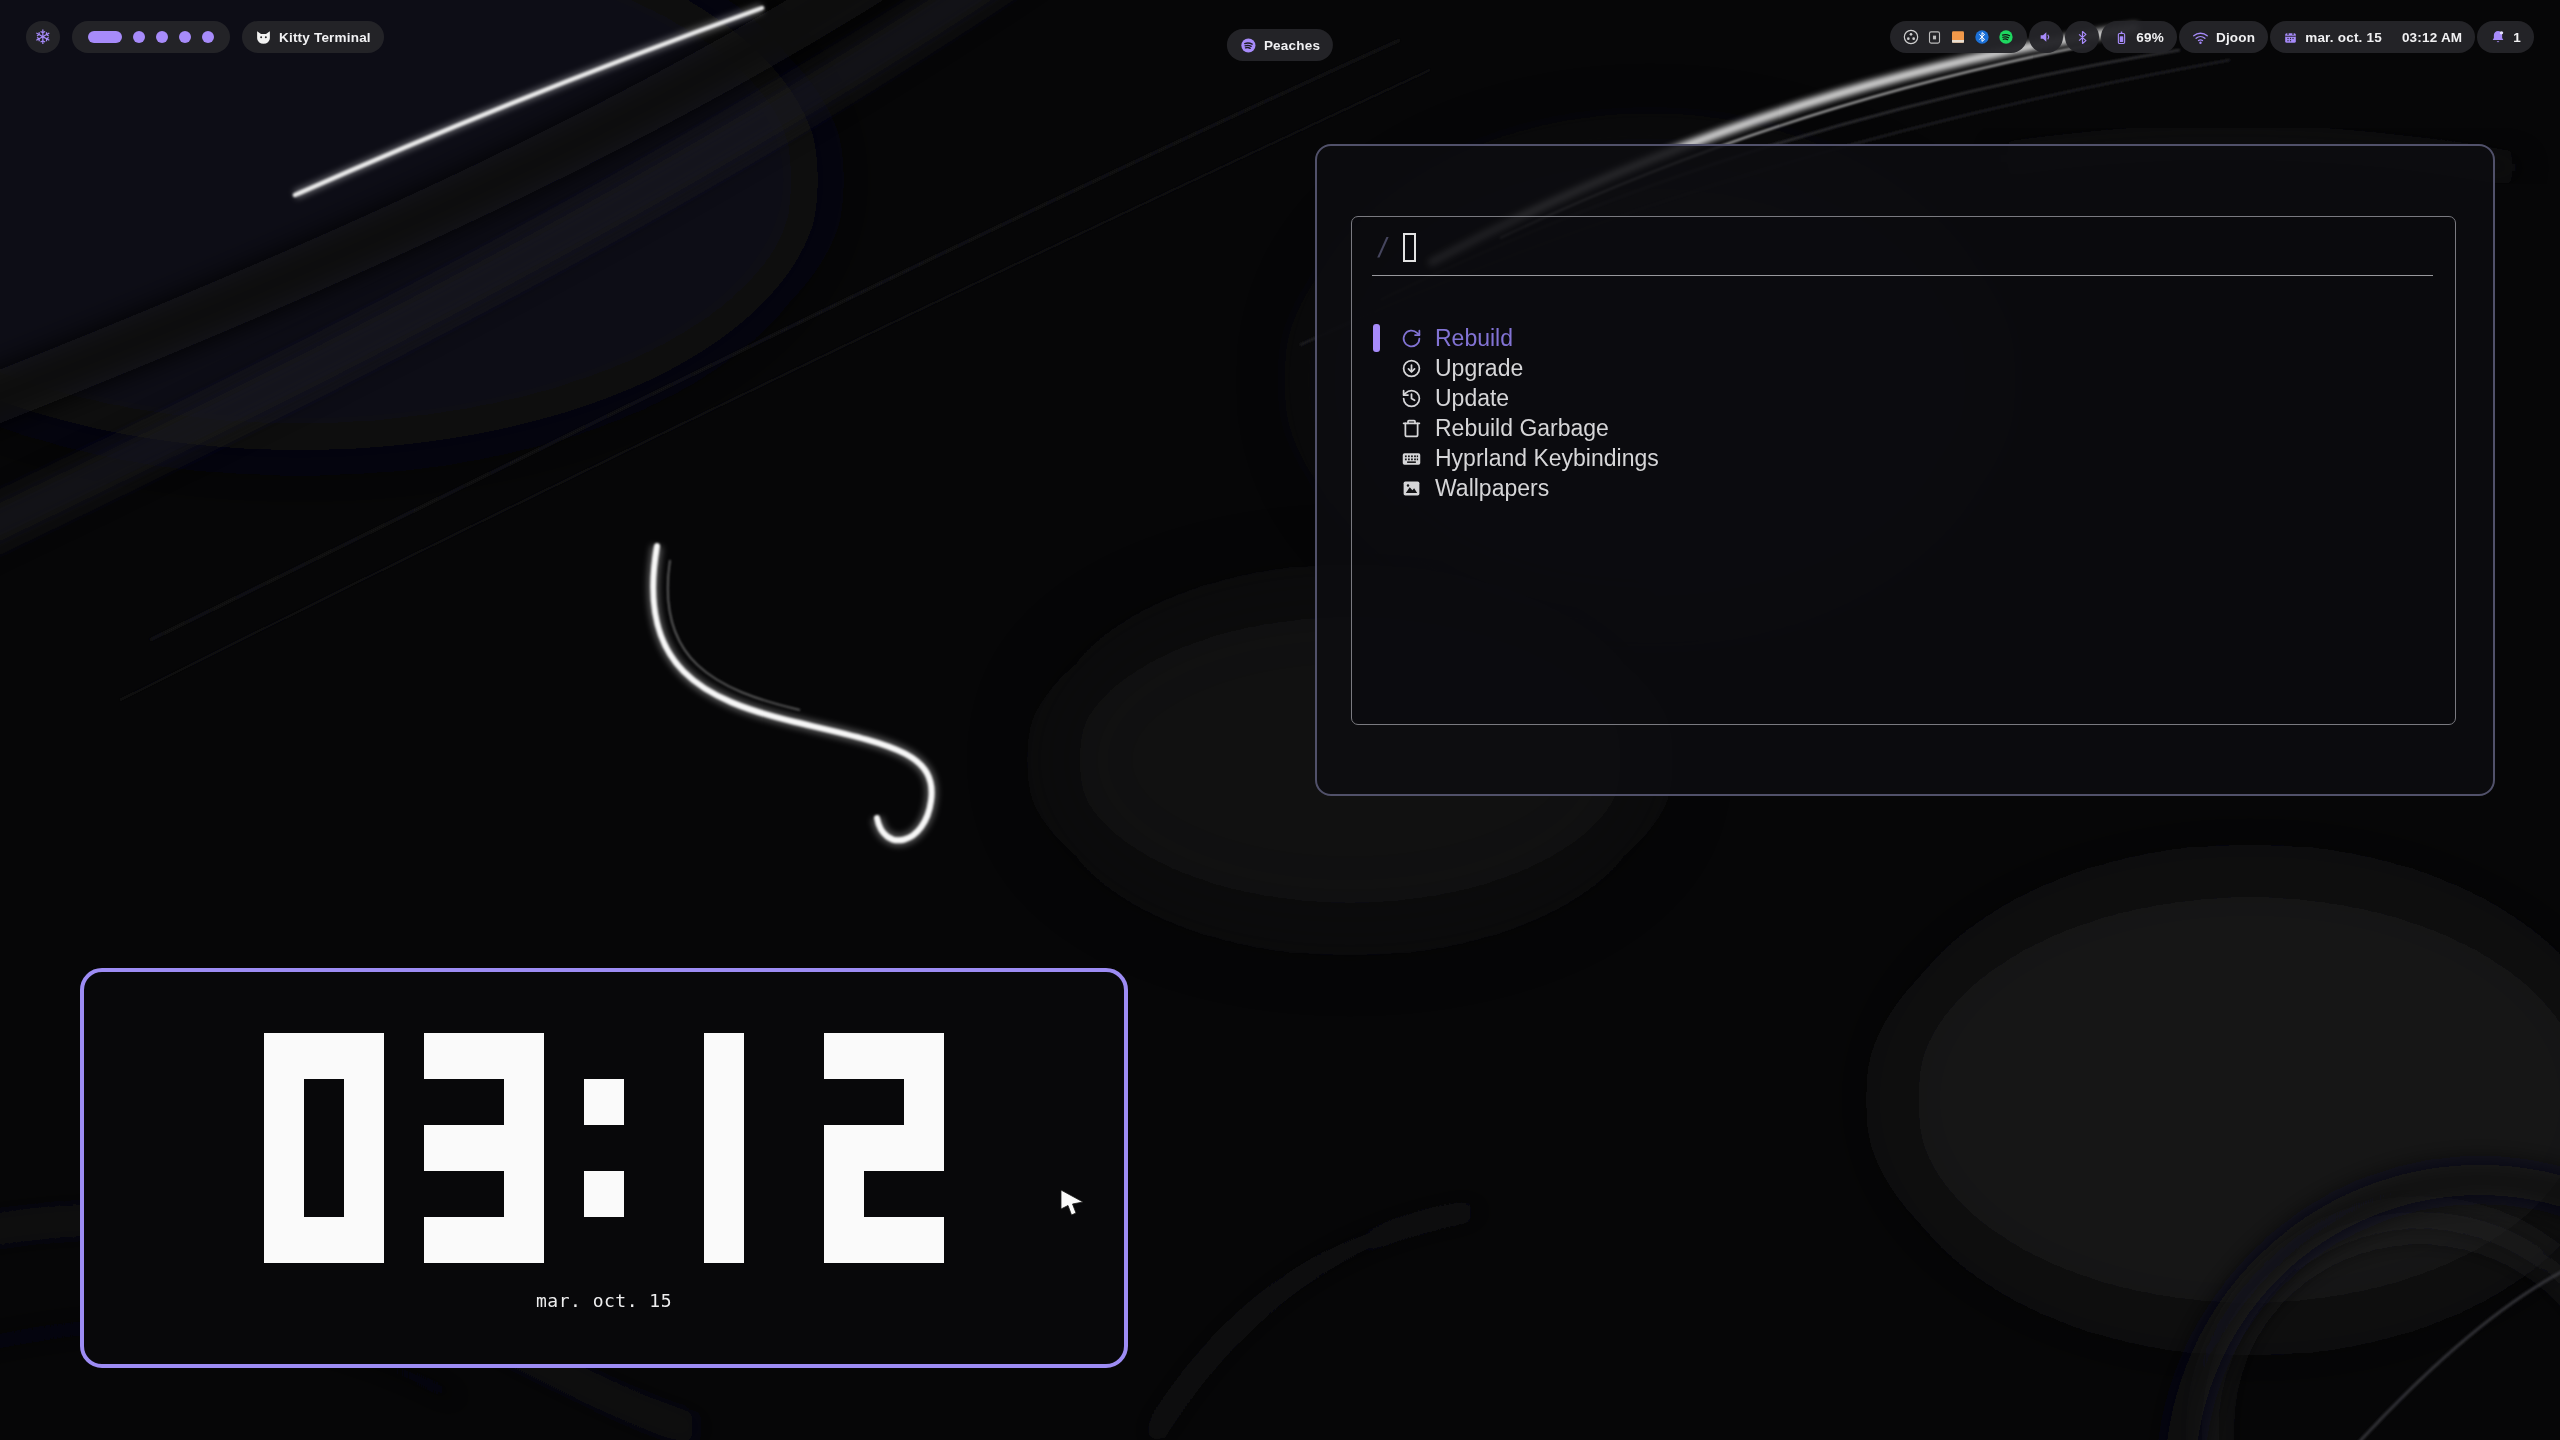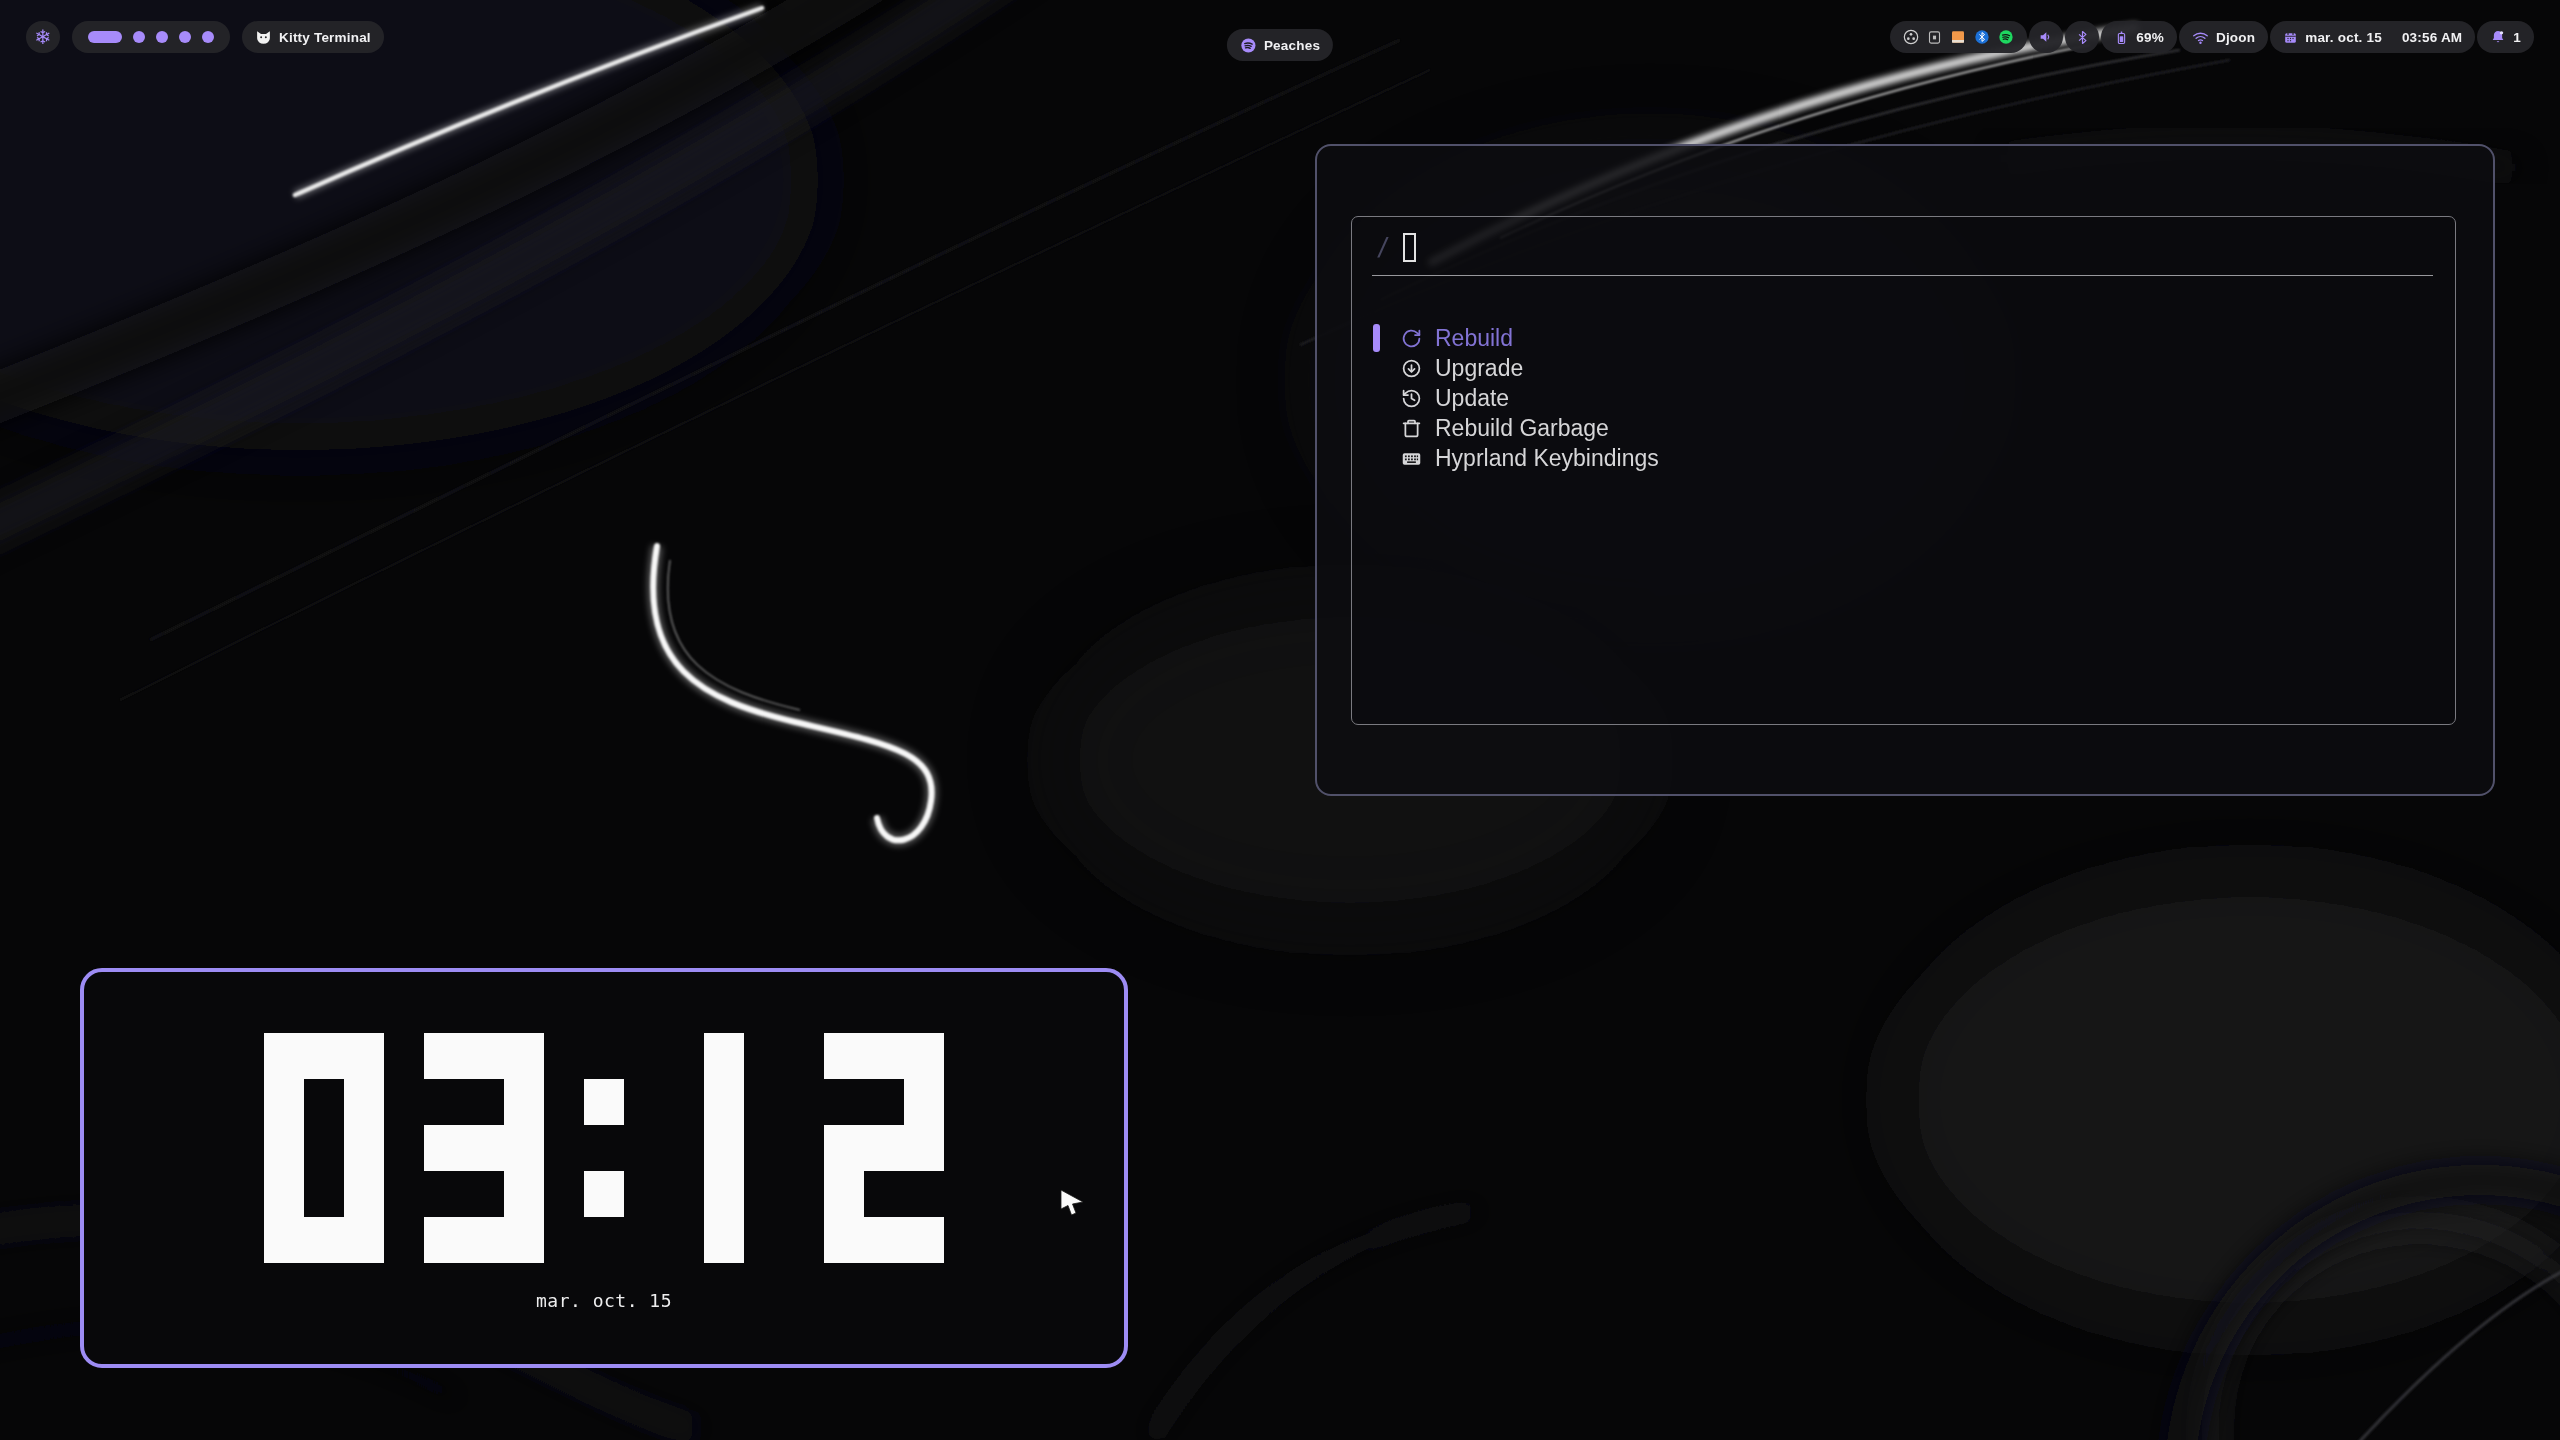--- a/index.html
+++ b/index.html
@@ -199,21 +199,21 @@
         <path d="M8 3 v4 M16 3 v4" stroke="#26262b" stroke-width="2" stroke-linecap="round"></path>
         <path d="M3.5 10 h17" stroke="#26262b" stroke-width="1.6"></path>
         <circle cx="8" cy="13.5" r="1.1" fill="#26262b"></circle>
           <circle cx="12" cy="13.5" r="1.1" fill="#26262b"></circle>
           <circle cx="16" cy="13.5" r="1.1" fill="#26262b"></circle>
         <circle cx="8" cy="17" r="1.1" fill="#26262b"></circle>
           <circle cx="12" cy="17" r="1.1" fill="#26262b"></circle>
       </svg>
       <span>mar. oct. 15</span>
       <span class="dt-gap"></span>
-      <span>03:56 AM</span>
+      <span>03:12 AM</span>
     </div>
     <div class="pill">
       <svg width="16" height="16" viewBox="0 0 24 24">
         <path d="M12 3 a6.2 6.2 0 0 0 -6.2 6.2 V13.5 L4 16.5 h16 L18.2 13.5 V9.2 A6.2 6.2 0 0 0 12 3 Z" fill="#a78bfa"></path>
         <path d="M10 18.5 a2.2 2.2 0 0 0 4 0" fill="#a78bfa"></path>
         <circle cx="17.2" cy="5.8" r="2.6" fill="#e6e1ff"></circle>
       </svg>
       <span>1</span>
     </div>
   </div>
@@ -283,20 +283,29 @@
               <rect x="8" y="12" width="2" height="2"></rect>
               <rect x="11.5" y="12" width="2" height="2"></rect>
               <rect x="15" y="12" width="2" height="2"></rect>
               <rect x="18" y="12" width="1.5" height="2"></rect>
             <rect x="7" y="15.3" width="10" height="1.8"></rect>
           </g>
         </svg>
         <span>Hyprland Keybindings</span>
       </div>
 
+      <div class="menu-item">
+
+        <svg width="21" height="21" viewBox="0 0 24 24">
+          <rect x="3" y="4" width="18" height="16" rx="2" fill="currentColor"></rect>
+          <path d="M5.5 17 L10 10.5 L13 14 L15 11.8 L18.5 17 Z" fill="#141416"></path>
+          <circle cx="8" cy="8.5" r="1.4" fill="#141416"></circle>
+        </svg>
+        <span>Wallpapers</span>
+      </div>
 
     </div>
   </div>
 </div>
 
 <div class="clock-widget">
   <div class="clock-time">
       <svg width="120" height="230" viewBox="0 0 120 230">
         <rect x="0" y="0" width="120" height="46"></rect>
         <rect x="0" y="184" width="120" height="46"></rect>

